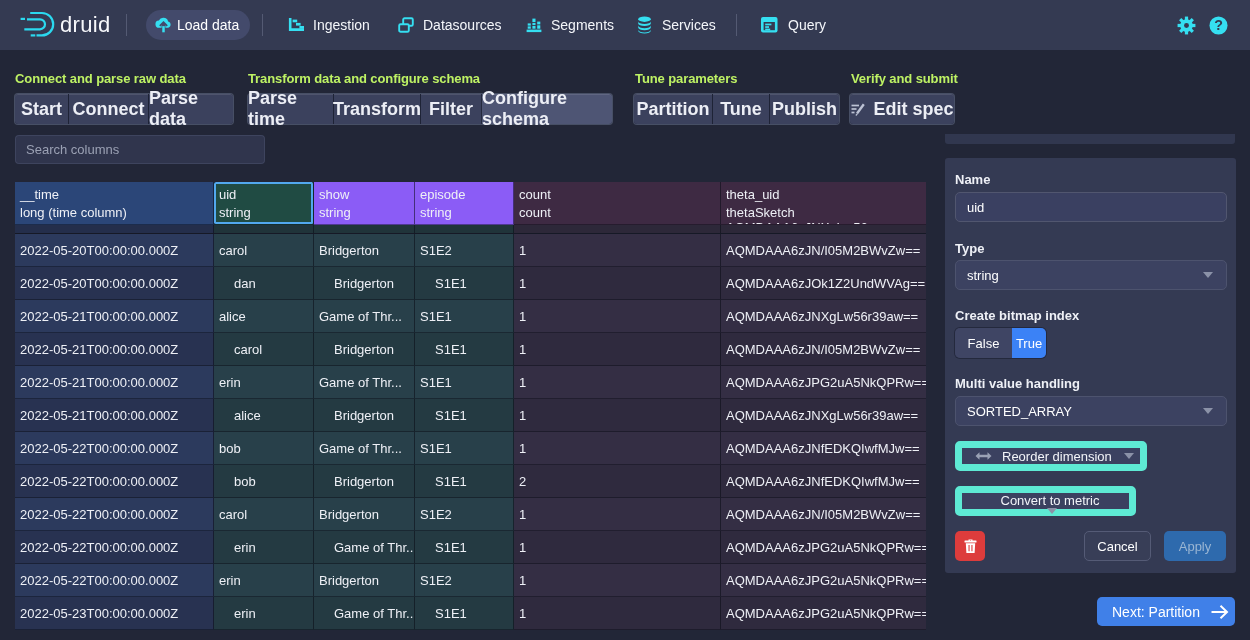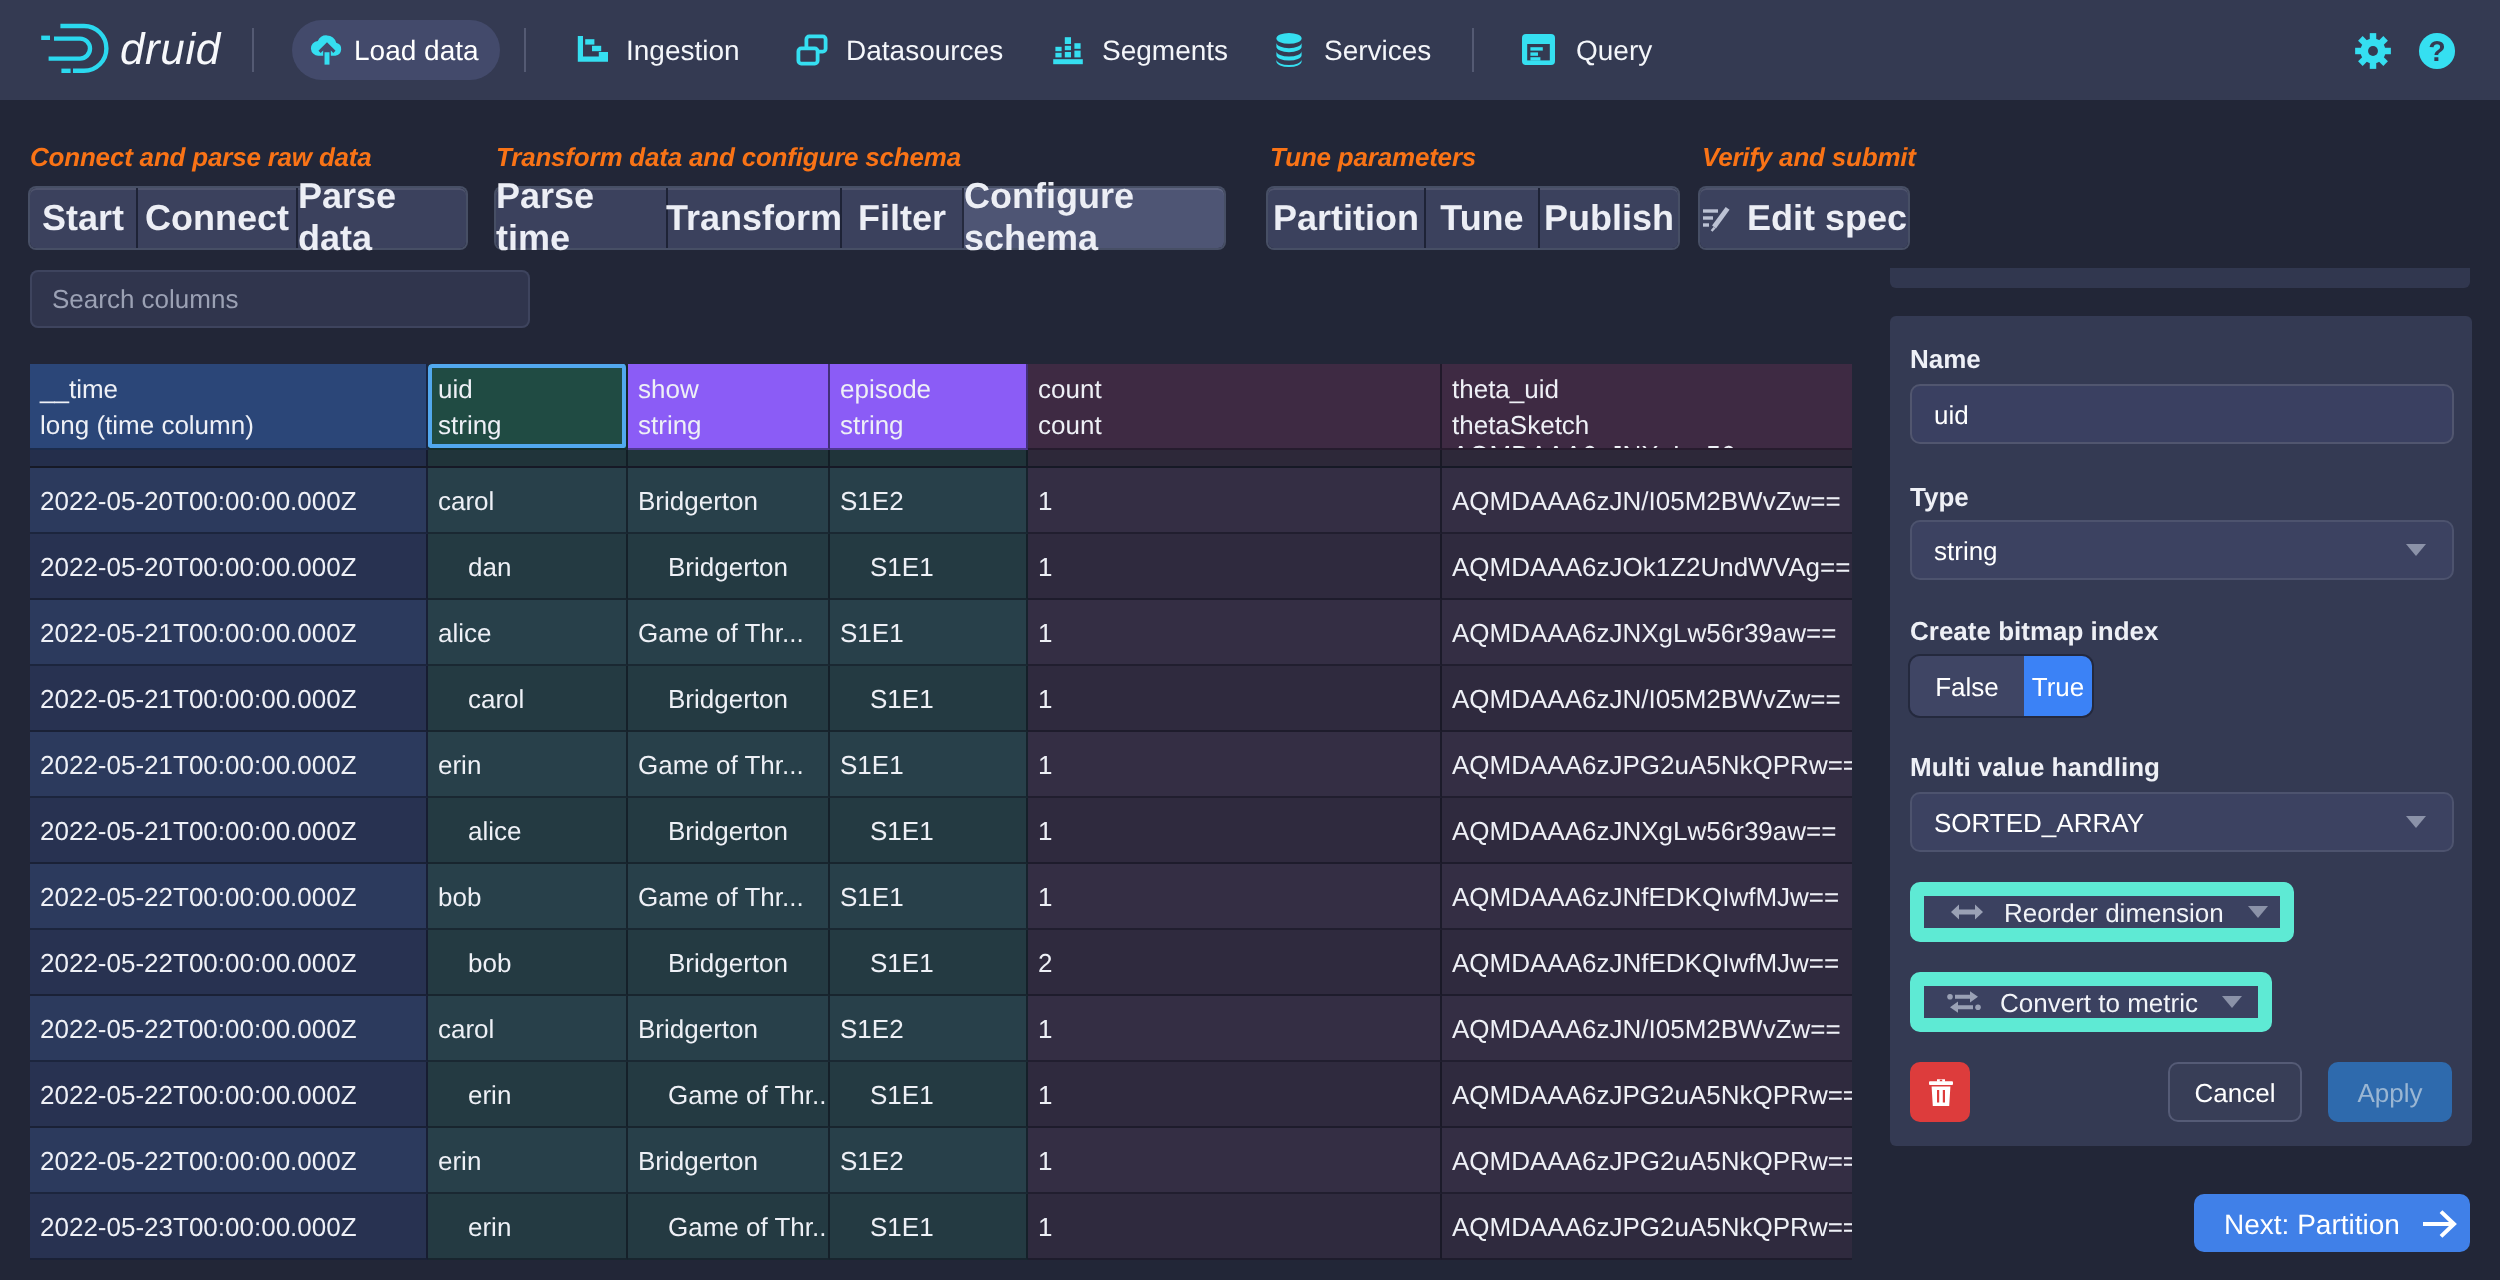--- a/index.html
+++ b/index.html
@@ -7,21 +7,21 @@
 body { font-family:"Liberation Sans", sans-serif; background:#222637; color:#eef0f6; -webkit-font-smoothing:antialiased; }
 #app { position:relative; width:1250px; height:640px; overflow:hidden; }
 
 
 #nav { position:absolute; left:0; top:0; width:1250px; height:50px; background:#343a52; }
 .navitem { position:absolute; top:0; height:50px; display:flex; align-items:center; font-size:14px; color:#f4f6fa; }
 .navdiv { position:absolute; top:14px; width:1px; height:22px; background:#545a73; }
 #pill { position:absolute; left:146px; top:10px; width:104px; height:30px; background:#434a6b; border-radius:15px; display:flex; align-items:center; font-size:14px; color:#fff; }
 
 
-.grouplabel { position:absolute; top:71px; font-size:13px; font-weight:bold; color:#f97316; letter-spacing:-0.1px;font-style:italic; }
+.grouplabel { position:absolute; top:71px; font-size:13px; font-weight:bold; color:#bef264; letter-spacing:-0.1px; }
 .sgroup { position:absolute; top:94px; height:30px; display:flex; border-radius:3px; box-shadow:0 0 0 1px rgba(125,135,165,0.42); }
 .stepbtn { height:30px; background:#3b415d; box-shadow:inset 0 1px 0 rgba(255,255,255,0.1); color:#eceef5; font-size:18px; display:flex; align-items:center; justify-content:center; border-left:1px solid rgba(16,20,34,0.65);font-weight:bold; }
 .stepbtn:first-child { border-left:none; border-radius:3px 0 0 3px; }
 .stepbtn:last-child { border-radius:0 3px 3px 0; }
 .stepbtn:only-child { border-radius:3px; }
 .stepbtn.cur { background:#4e5574; }
 
 
 #search { position:absolute; left:15px; top:135px; width:250px; height:29px; background:#30354d; border-radius:4px; box-shadow:inset 0 0 0 1px rgba(90,98,125,0.35); display:flex; align-items:center; font-size:13px; color:#9ba1b4; padding-left:11px; }
 
@@ -64,21 +64,21 @@
 <body>
 <div id="app">
 
 <div id="nav">
   <svg style="position:absolute;left:16px;top:8px" width="40" height="32" viewBox="0 0 40 32" fill="none" stroke="#2bd9ef" stroke-width="2.2">
     <path d="M14.2 5 H26 A11.2 11.2 0 1 1 26 27.4 H20.5"></path>
     <path d="M11 11.3 H24 A5 5 0 1 1 24 21.3 H8.3"></path>
     <path d="M4.6 10.9 H9"></path>
     <path d="M14.7 27.4 H19.3"></path>
   </svg>
-  <span style="position:absolute;left:60px;top:12px;font-size:22px;font-style:italic;color:#f7f8fb;letter-spacing:0.3px;">druid</span>
+  <span style="position:absolute;left:60px;top:12px;font-size:22px;color:#f7f8fb;letter-spacing:0.3px;">druid</span>
   <div class="navdiv" style="left:126px"></div>
   <div id="pill">
     <svg style="margin-left:8px" width="19" height="18" viewBox="0 0 16 16" fill="#35dff1">
       <path d="M8 1.5a4.2 4.2 0 0 1 4.1 3.3 2.9 2.9 0 0 1-.4 5.7h-2V8.2l1.1 1.1 1-1L8 4.5 4.2 8.3l1 1 1.1-1.1v2.3h-2A3.2 3.2 0 0 1 3.9 4 4.2 4.2 0 0 1 8 1.5z"></path>
       <rect x="6.9" y="9" width="2.2" height="5.5"></rect>
     </svg>
     <span style="margin-left:4px">Load data</span>
   </div>
   <div class="navdiv" style="left:262px"></div>
   <svg style="position:absolute;left:288px;top:18px" width="17" height="14" viewBox="0 0 17 14">
@@ -308,21 +308,21 @@
 <div class="selectc" style="top:396px">SORTED_ARRAY</div>
 <div class="caret" style="left:1203px;top:408px"></div>
 
 <div class="dropbtn" style="left:955px;top:441px;width:192px;">
   <svg style="margin-left:13px" width="17" height="12" viewBox="0 0 17 12" fill="#9aa1b5">
     <path d="M0.5 6 L4.5 2.2 V4.8 H12.5 V2.2 L16.5 6 L12.5 9.8 V7.2 H4.5 V9.8 Z"></path>
   </svg>
   <span style="margin-left:10px">Reorder dimension</span>
   <div class="caret" style="position:static;margin-left:12px"></div>
 </div>
-<div class="dropbtn" style="left:955px;top:486px;width:181px;">
+<div class="dropbtn" style="left:955px;top:486px;width:181px;flex-direction:column;">
   <svg style="margin-left:11px" width="18" height="12" viewBox="0 0 18 12" fill="#9aa1b5">
     <circle cx="2" cy="3.4" r="1.4"></circle>
         <path d="M4.5 2.4 H12 V0.6 L16 3.4 L12 6.2 V4.4 H4.5 Z"></path>
     <circle cx="16" cy="8.6" r="1.4"></circle>
         <path d="M13.5 9.6 H6 V11.4 L2 8.6 L6 5.8 V7.6 H13.5 Z"></path>
   </svg>
   <span style="margin-left:9px">Convert to metric</span>
   <div class="caret" style="position:static;margin-left:12px"></div>
 </div>
 <div id="trash">

